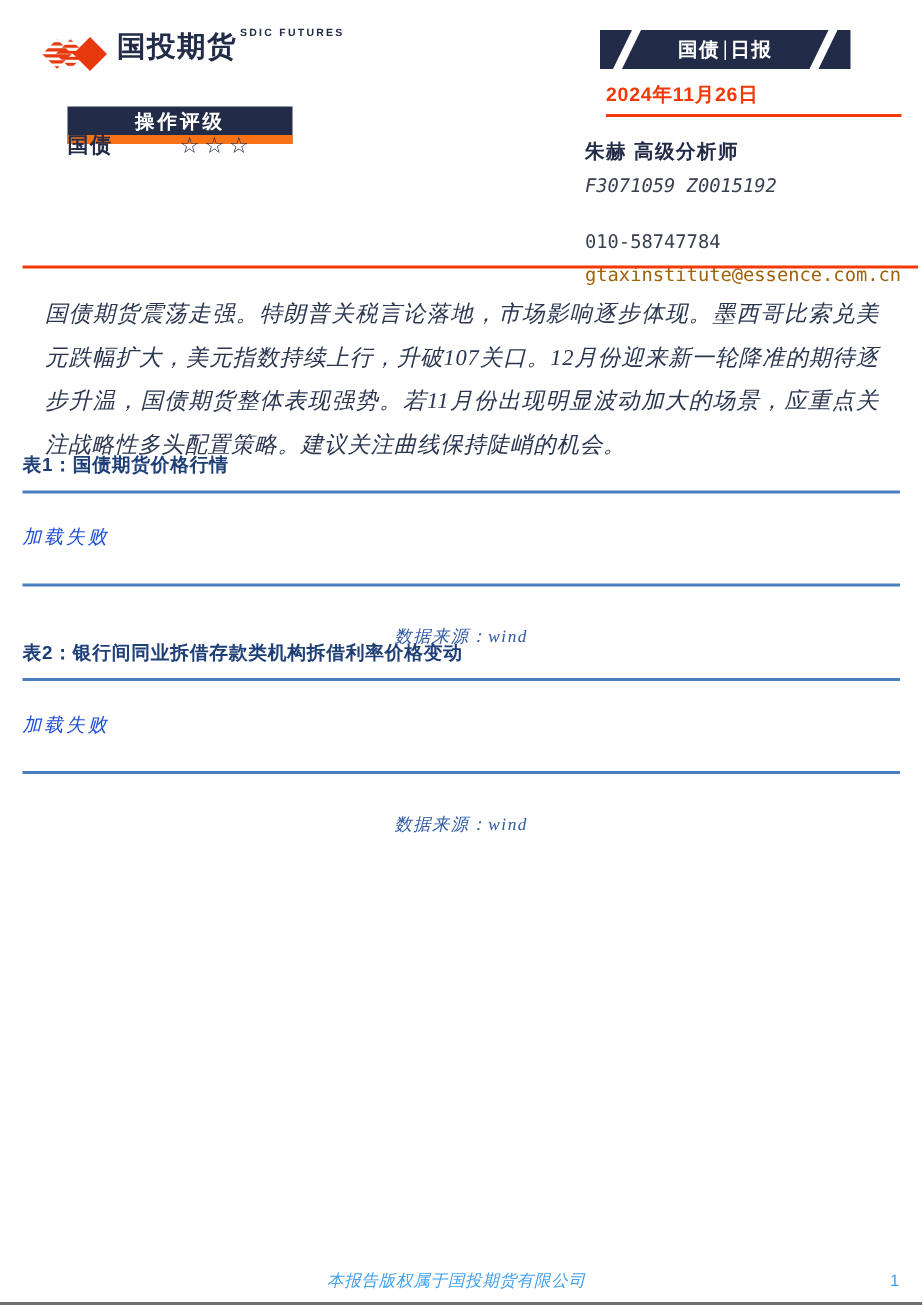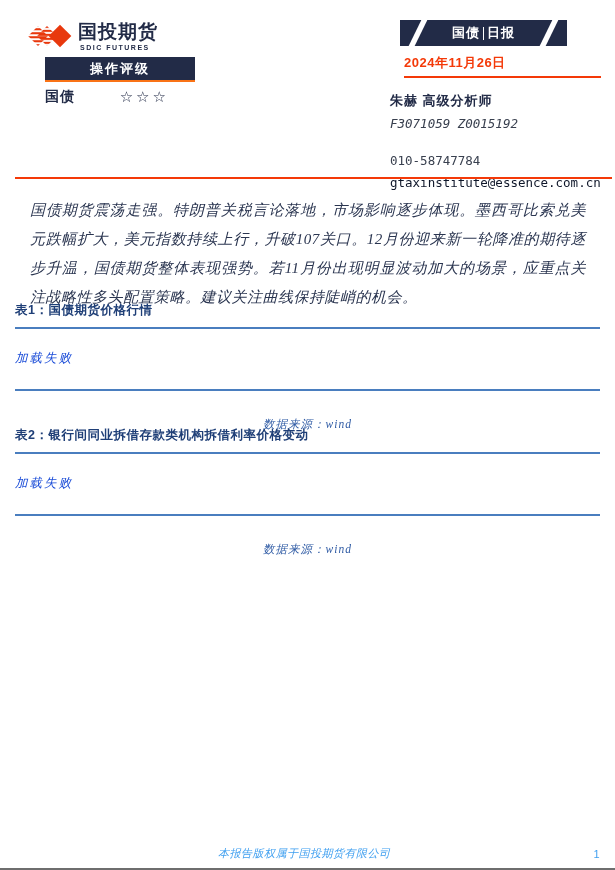--- a/index.html
+++ b/index.html
@@ -9,30 +9,30 @@
     position: relative;
     width: 615px;
     height: 870px;
     margin: 0 auto;
     background: #ffffff;
     overflow: hidden;
   }
   
   .logo-wrap { position: absolute; left: 28px; top: 18px; display: flex; align-items: flex-start; }
   .logo-mark { width: 46px; height: 36px; }
-  .logo-text { margin-left: 4px; display: flex; flex-direction: column; align-items: flex-start; }
+  .logo-text { margin-left: 4px; display: flex; flex-direction: row; align-items: flex-start; }
   .logo-cn { font-size: 19px; font-weight: bold; color: #222b47; letter-spacing: 1px; line-height: 22px; margin-top: 3px; }
   .logo-en { font-size: 7px; font-weight: bold; color: #222b47; letter-spacing: 1.5px; margin-top: 1px; margin-left: 2px; }
 
   .rating-banner {
-    position: absolute; left: 45px; top: 57px; width: 150px; height: 25px;
+    position: absolute; left: 45px; top: 71px; width: 150px; height: 25px;
     background: #222b47; color: #ffffff;
     display: flex; align-items: center; justify-content: center;
     font-size: 13px; font-weight: bold; letter-spacing: 2px;
-    border-bottom: 2px solid #f97316;
+    border-bottom: 6px solid #f97316;
   }
   .rating-row {
     position: absolute; left: 45px; top: 88px; width: 150px;
     display: flex; align-items: center;
   }
   .rating-instrument { font-size: 14px; font-weight: bold; color: #222b47; letter-spacing: 1px; }
   .rating-stars { margin-left: auto; padding-right: 26px; font-size: 15px; color: #222b47; letter-spacing: 3px; }
 
   .daily-banner {
     position: absolute; left: 400px; top: 20px; width: 167px; height: 26px;
@@ -46,21 +46,21 @@
   .daily-banner-label .vdiv { width: 1px; height: 13px; background: #ffffff; margin: 0 3px; }
 
   .date-block { position: absolute; left: 404px; top: 54px; width: 197px; text-align: left; }
   .date-text { font-size: 13px; font-weight: bold; color: #f43908; letter-spacing: 0.5px; }
   .date-underline { margin-top: 4px; height: 2px; background: #f43908; }
 
   .analyst-block { position: absolute; left: 390px; top: 92px; width: 210px; color: #222b47; }
   .analyst-name { font-size: 13px; font-weight: bold; letter-spacing: 1px; }
   .analyst-ids { font-size: 12.5px; margin-top: 6px; font-family: "DejaVu Sans Mono", monospace; color: #39404f; font-style: italic; }
   .analyst-phone { font-size: 12.5px; margin-top: 22px; font-family: "DejaVu Sans Mono", monospace; color: #39404f; }
-  .analyst-email { font-size: 12.5px; margin-top: 7px; font-family: "DejaVu Sans Mono", monospace; color: #0f172a; text-decoration: none; display: inline-block; }
+  .analyst-email { font-size: 12.5px; margin-top: 7px; font-family: "DejaVu Sans Mono", monospace; color: #a16207; text-decoration: none; display: inline-block; }
 
   .red-divider { position: absolute; left: 15px; top: 177px; width: 597px; height: 2px; background: #f43908; }
 
   
   .summary {
     position: absolute; left: 30px; top: 196px; width: 556px;
     font-family: "Liberation Serif", serif; font-style: italic;
     font-size: 15px; line-height: 29px; color: #2a3550;
     text-align: justify; letter-spacing: 0.5px;
   }

